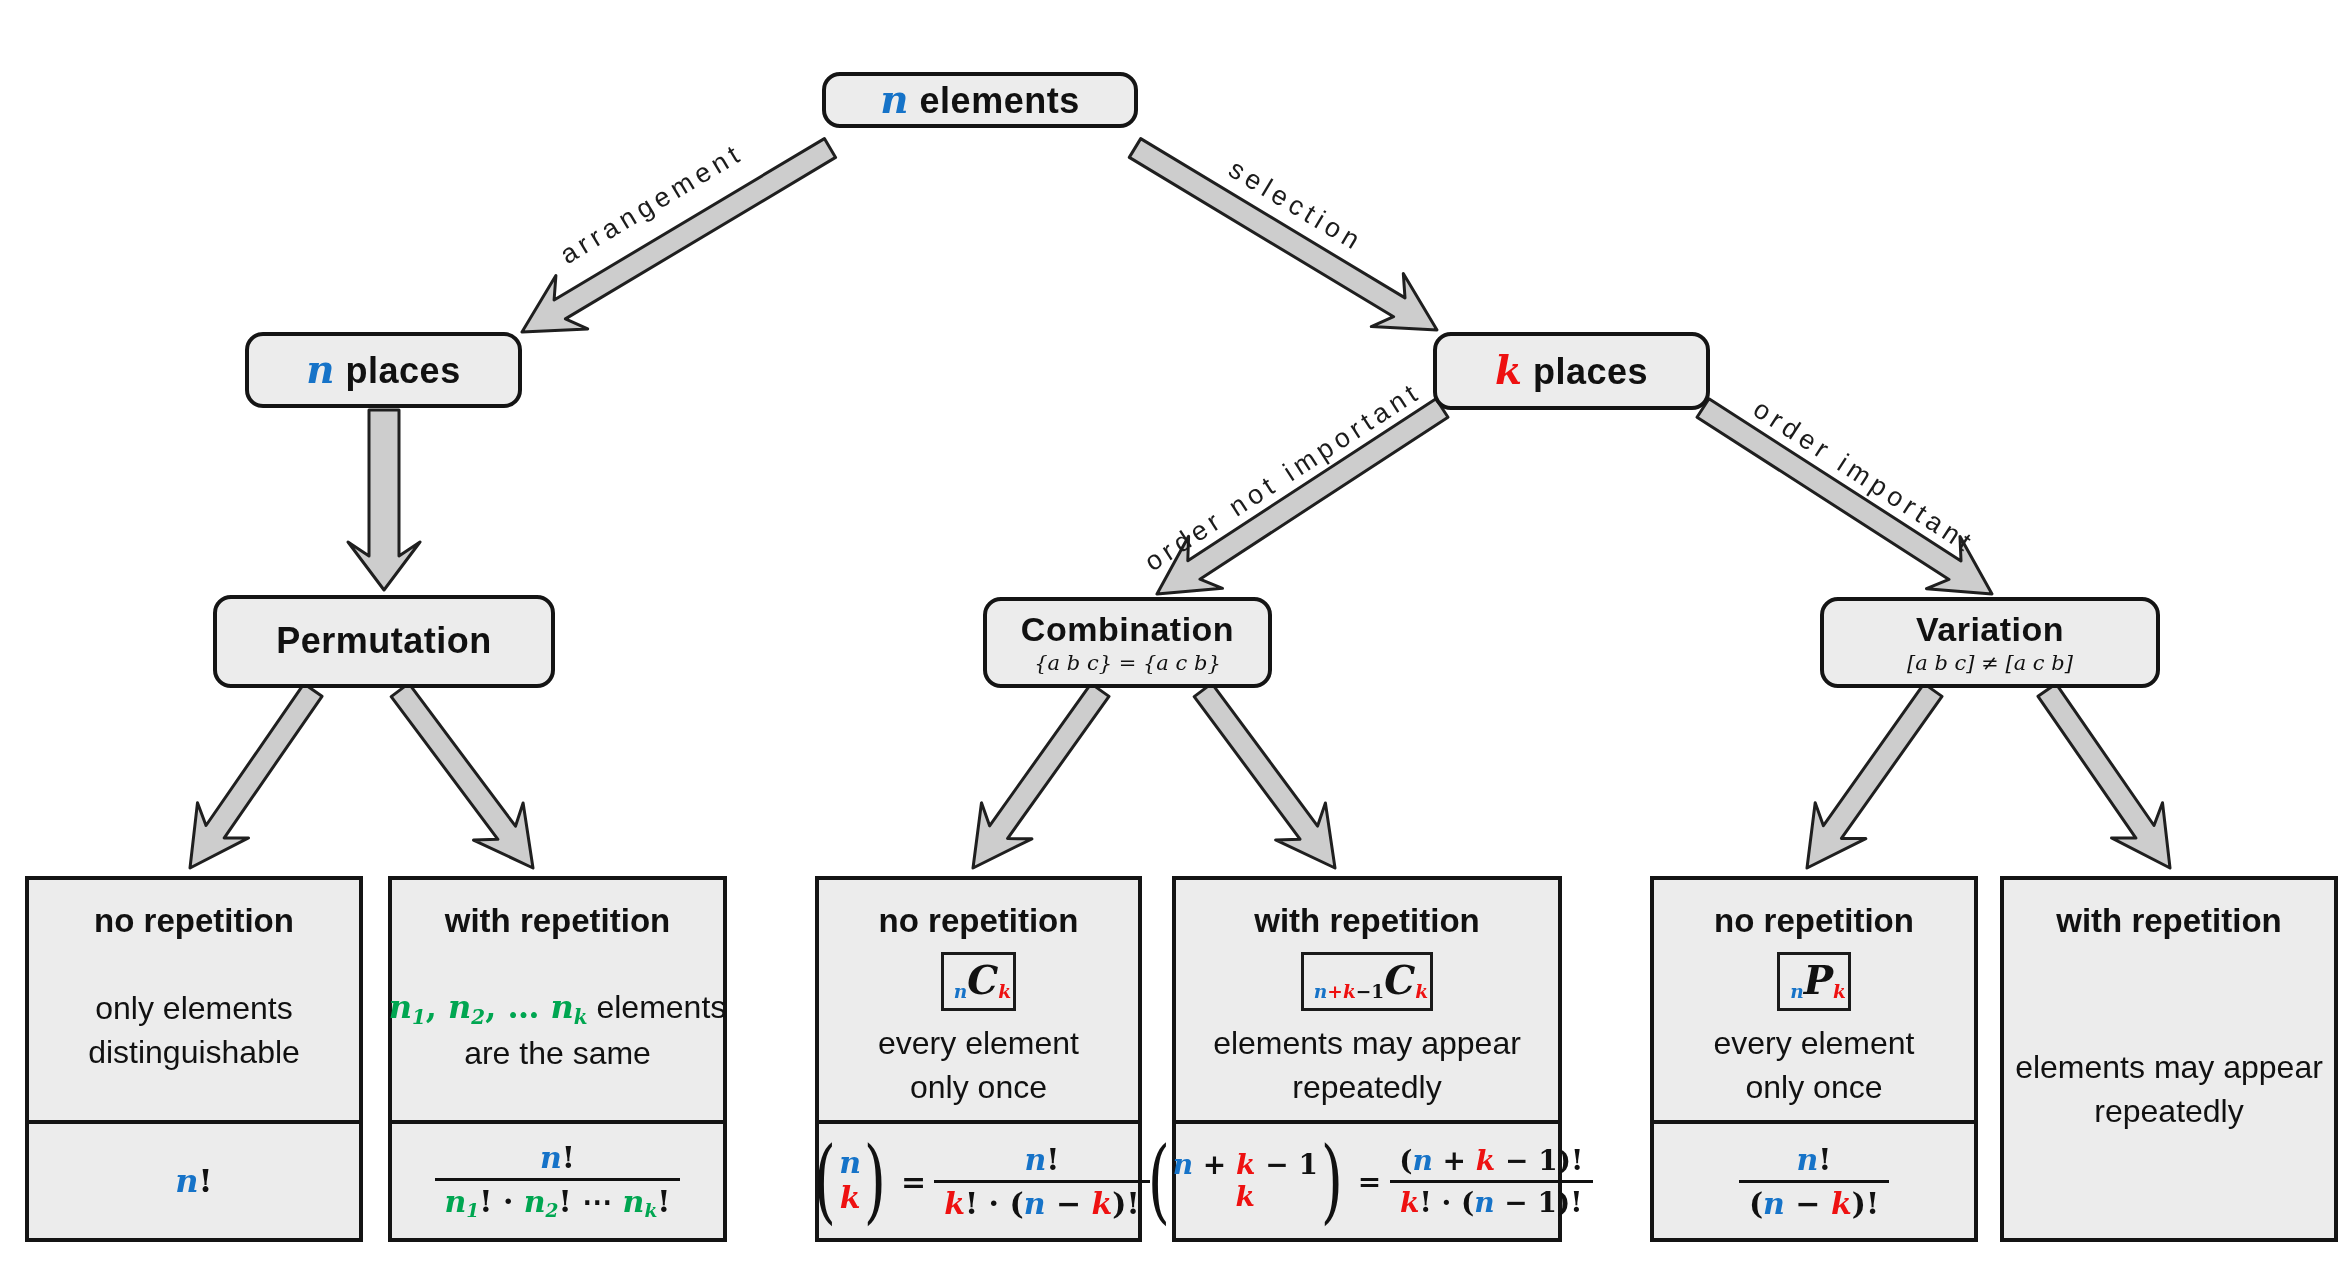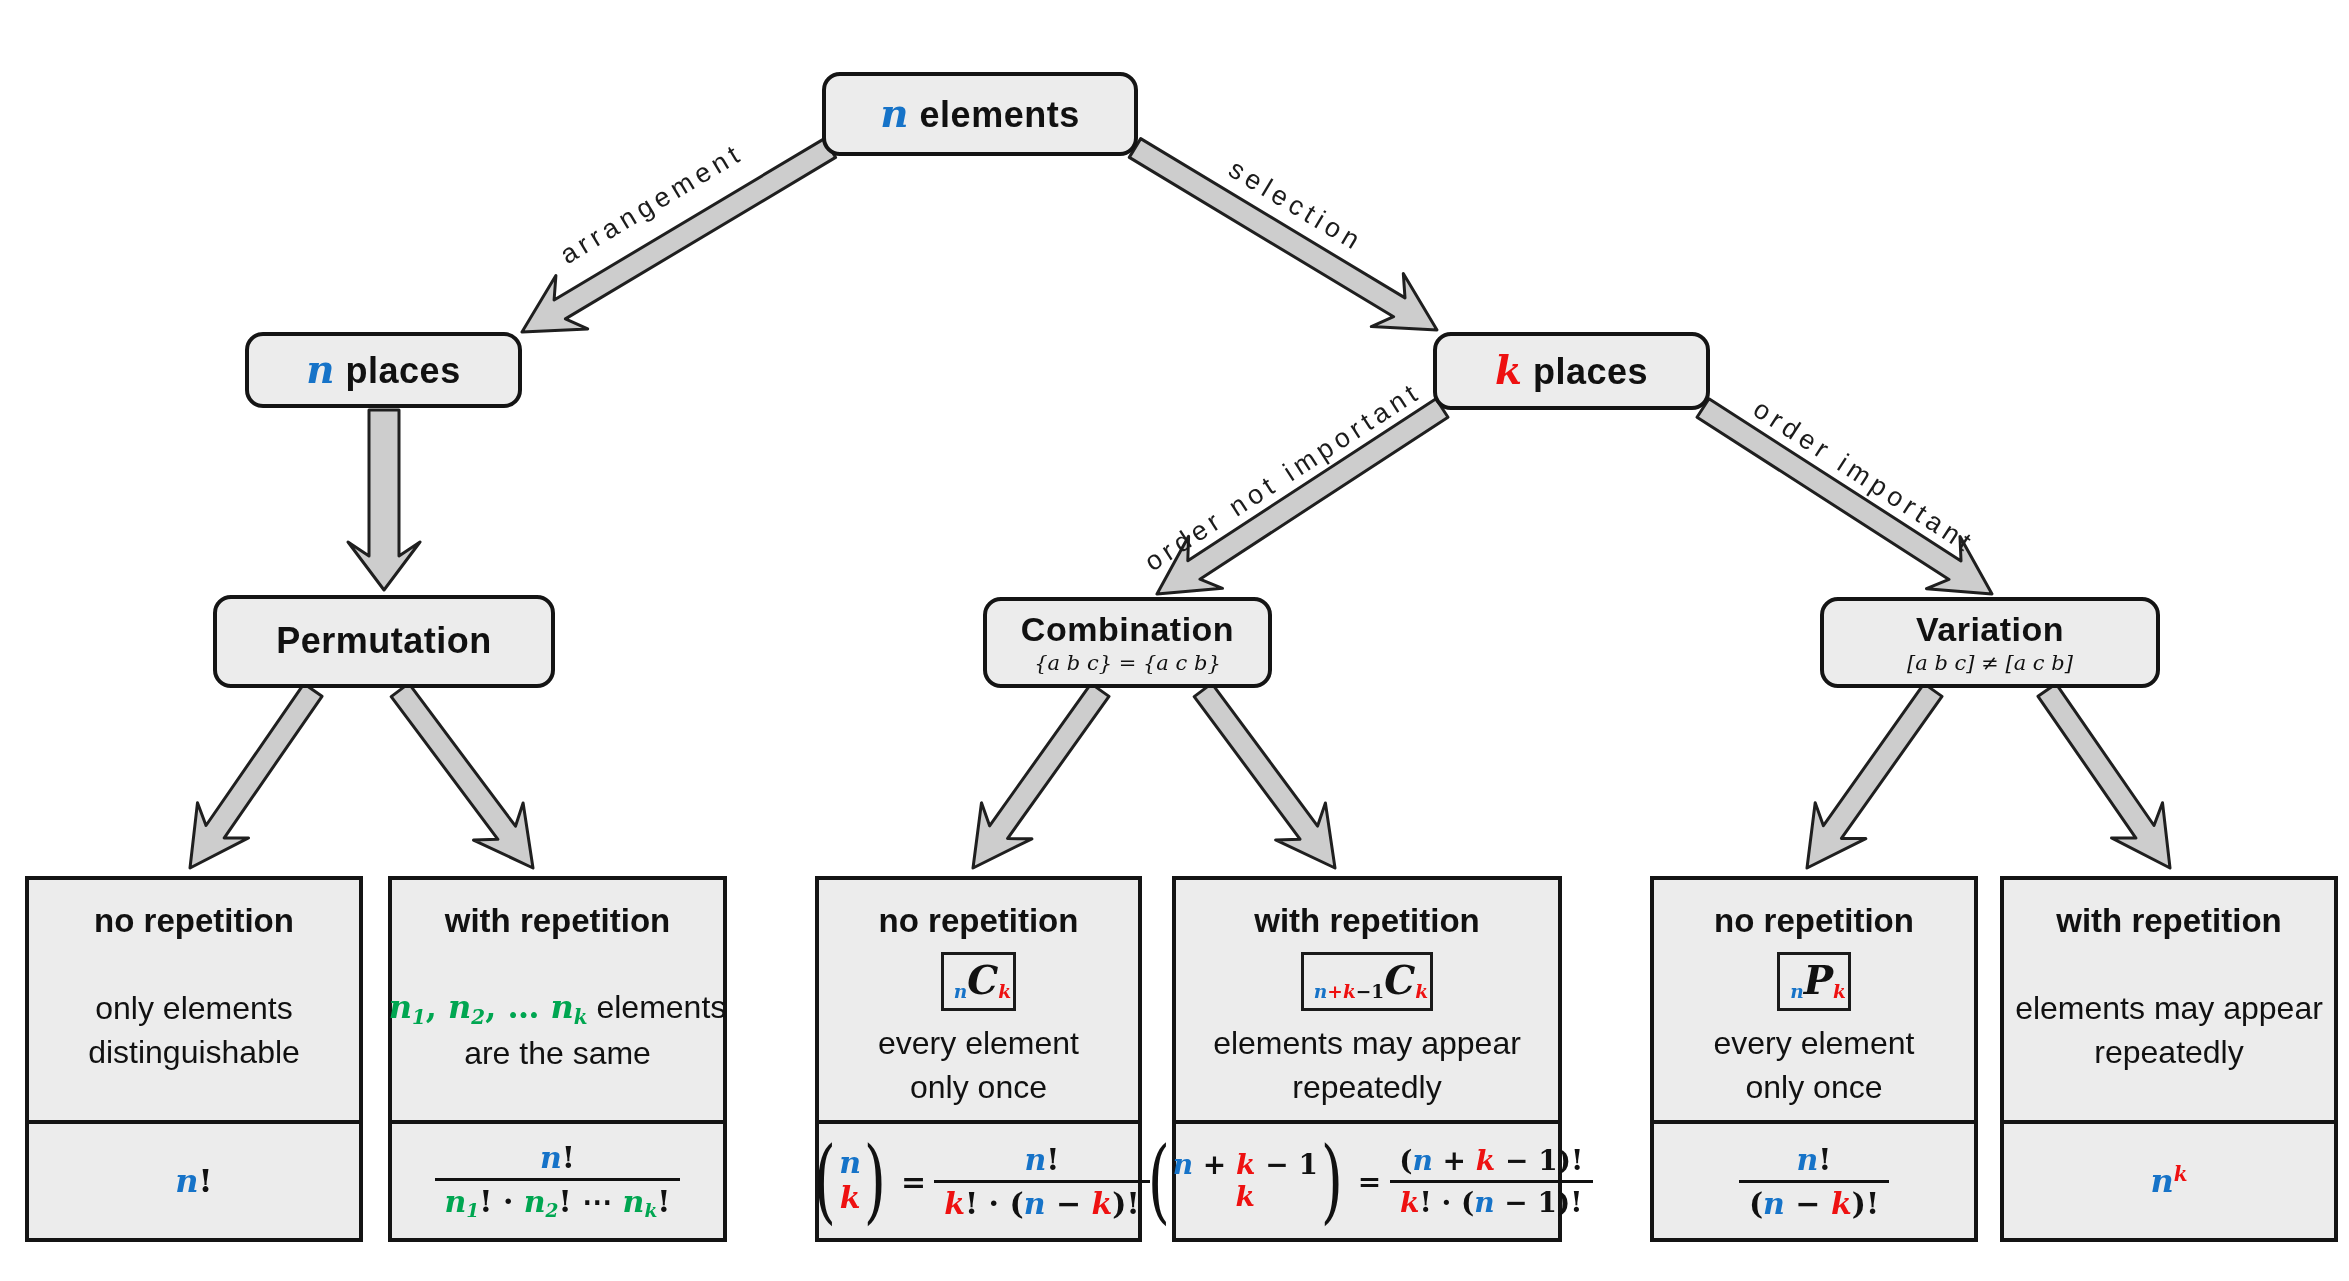--- a/index.html
+++ b/index.html
@@ -84,21 +84,21 @@
       <polygon points="1194.2,696.6 1300,839.2 1275.6,839.9 1335,868 1325.4,802.9 1317.6,826.1 1211.8,683.4"></polygon>
       <polygon points="1924,683.6 1823.4,825.7 1815.2,802.7 1807,868 1865.8,838.6 1841.4,838.4 1942,696.4"></polygon>
       <polygon points="2038,696.3 2135.9,838.1 2111.5,837.9 2170,868 2162.5,802.7 2154,825.5 2056,683.7"></polygon>
     </svg>
 
   <div class="lbl lbl-arrangement">arrangement</div>
   <div class="lbl lbl-selection">selection</div>
   <div class="lbl lbl-order-not">order not important</div>
   <div class="lbl lbl-order-yes">order important</div>
 
-  <div class="node" style="left:822px;top:72px;width:316px;height:84px;">
+  <div class="node" style="left:822px;top:72px;width:316px;height:56px;">
     <div class="node-title"><span class="tok c-blue f-math">n</span><span class="tok"> elements</span></div>
   </div>
 
   <div class="node" style="left:245px;top:332px;width:277px;height:76px;">
     <div class="node-title"><span class="tok c-blue f-math">n</span><span class="tok"> places</span></div>
   </div>
 
   <div class="node" style="left:1433px;top:332px;width:277px;height:78px;">
     <div class="node-title"><span class="tok c-red f-math">k</span><span class="tok"> places</span></div>
   </div>
@@ -216,18 +216,15 @@
   </div>
 
   <div class="leaf" style="left:2000px;width:338px;">
     <div class="leaf-top">
       <div class="leaf-title">with repetition</div>
       <div class="leaf-desc">
         <div><span class="tok">elements may appear</span></div>
         <div><span class="tok">repeatedly</span></div>
       </div>
     </div>
-    <div class="leaf-formula">
-      <span><span class="tok c-blue">n</span><span class="tok c-red v-sup">k</span></span>
-    </div>
   </div>
 
 </div>
 
 </body></html>

